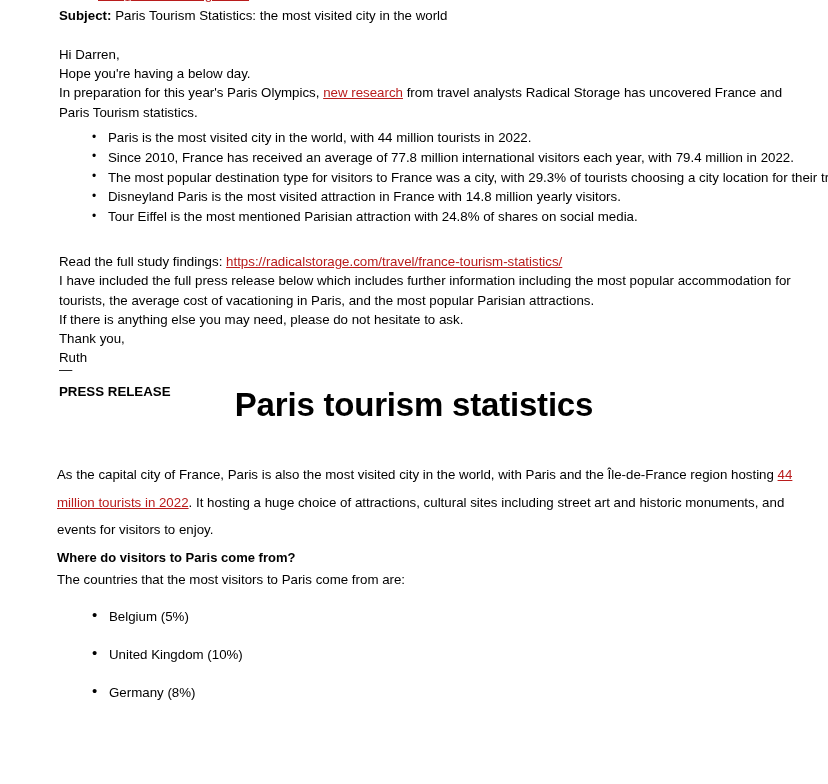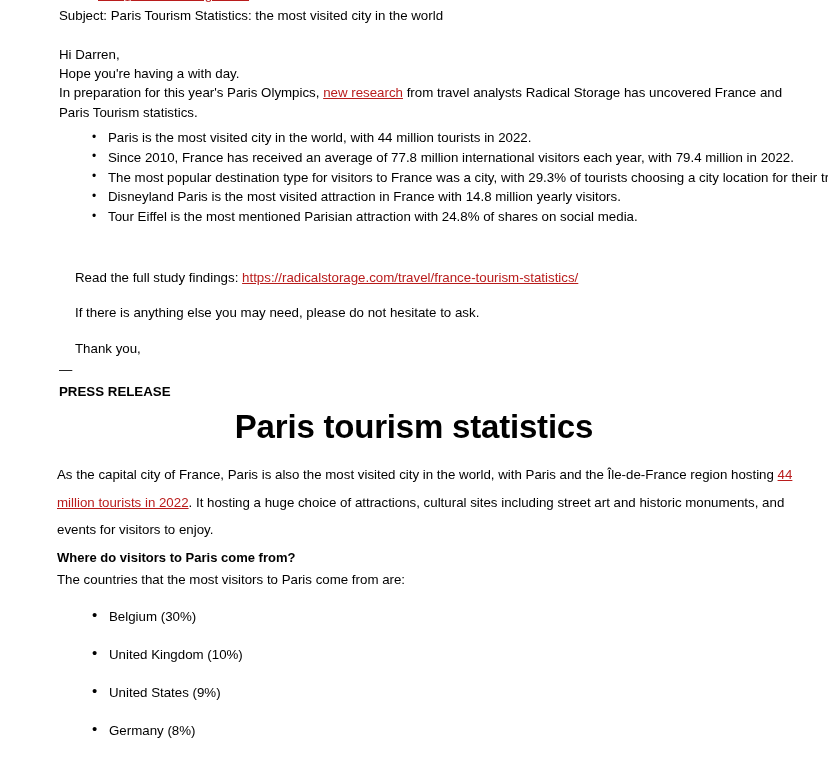--- a/index.html
+++ b/index.html
@@ -43,21 +43,21 @@
   }
 
   .subject-line {
     position: absolute;
     left: 59px;
     top: 7px;
     font-size: 13.3px;
     line-height: 18px;
     white-space: nowrap;
   }
-  .subject-line .lbl { font-weight: normal; margin-top: 36px; }
+  .subject-line .lbl { font-weight: bold; margin-top: 36px; }
 
   .greet-block {
     position: absolute;
     left: 59px;
     top: 45px;
     width: 756px;
     font-size: 13.3px;
     line-height: 19.2px;
   }
   .greet-block p { margin: 0; }
@@ -92,21 +92,21 @@
   }
 
   .mid-block {
     position: absolute;
     left: 59px;
     top: 252px;
     width: 760px;
     font-size: 13.3px;
     line-height: 19.3px;
   }
-  .mid-block p { margin: 16px; }
+  .mid-block p { margin: 0; }
 
   .emdash {
     position: absolute;
     left: 59px;
     top: 362px;
     font-size: 13.3px;
     line-height: 16px;
     letter-spacing: 0;
   }
 
@@ -116,21 +116,21 @@
     top: 384px;
     font-size: 13.3px;
     font-weight: bold;
     line-height: 16px;
     text-align: center;
   }
 
   .pr-title {
     position: absolute;
     left: 0;
-    top: 407px;
+    top: 385px;
     width: 828px;
     text-align: center;
     font-size: 33px;
     font-weight: bold;
     line-height: 40px;
     letter-spacing: -0.2px;
   }
 
   .intro-para {
     position: absolute;
@@ -189,50 +189,51 @@
   <div class="clipped-top">
     <span>From: </span><a class="link" href="#">ruth@radicalstorage.com</a>
   </div>
 
   <div class="subject-line">
     <span class="lbl">Subject:</span><span> Paris Tourism Statistics: the most visited city in the world</span>
   </div>
 
   <div class="greet-block">
     <p>Hi Darren,</p>
-    <p>Hope you're having a with day.</p>
+    <p>Hope you're having a below day.</p>
     <p><span>In preparation for this year's Paris Olympics, </span><a class="link" href="#">new research</a><span> from travel analysts Radical Storage has uncovered France and Paris Tourism statistics.</span></p>
   </div>
 
   <ul class="bullets-top">
     <li>Paris is the most visited city in the world, with 44 million tourists in 2022.</li>
     <li>Since 2010, France has received an average of 77.8 million international visitors each year,  with 79.4 million in 2022.</li>
     <li>The most popular destination type for visitors to France was a city, with 29.3% of tourists choosing a city location for their trip.</li>
     <li>Disneyland Paris is the most visited attraction in France with 14.8 million yearly visitors.</li>
     <li>Tour Eiffel is the most mentioned Parisian attraction with 24.8% of shares on social media.</li>
   </ul>
 
   <div class="mid-block">
     <p><span>Read the full study findings: </span><a class="link" href="#">https://radicalstorage.com/travel/france-tourism-statistics/</a></p>
+    <p>I have included the full press release below which includes further information including the most popular accommodation for tourists, the average cost of vacationing in Paris, and the most popular Parisian attractions.</p>
     <p>If there is anything else you may need, please do not hesitate to ask.</p>
     <p>Thank you,</p>
+    <p>Ruth</p>
   </div>
 
   <div class="emdash">—</div>
 
   <div class="press-release">PRESS RELEASE</div>
 
   <div class="pr-title">Paris tourism statistics</div>
 
   <div class="intro-para"><span>As the capital city of France,  Paris is also the most visited city in the world, with Paris and the Île-de-France region hosting </span><a class="link" href="#">44 million tourists in 2022</a><span>. It hosting a huge choice of attractions, cultural sites including street art and historic monuments, and events for visitors to enjoy.</span></div>
 
   <div class="sub-head">Where do visitors to Paris come from?</div>
 
   <div class="sub-intro">The countries that the most visitors to Paris come from are:</div>
 
   <ul class="country-list">
-    <li>Belgium (30%)</li>
+    <li>Belgium (5%)</li>
     <li>United Kingdom (10%)</li>
-    <li>United States (9%)</li>
     <li>Germany (8%)</li>
   </ul>
 
 </div>
 
 </body></html>

